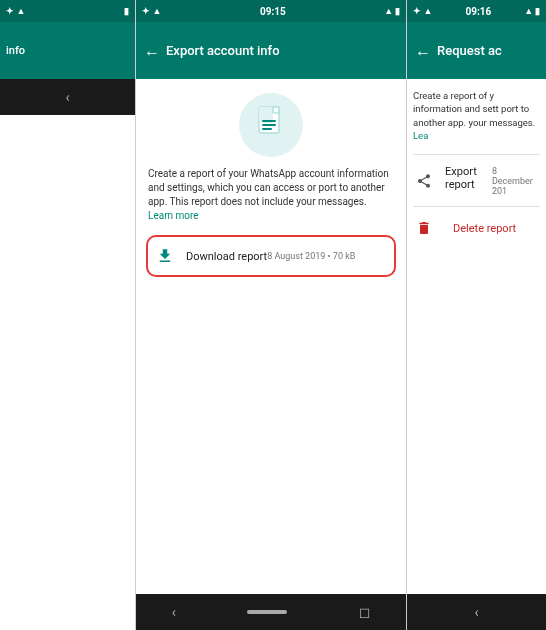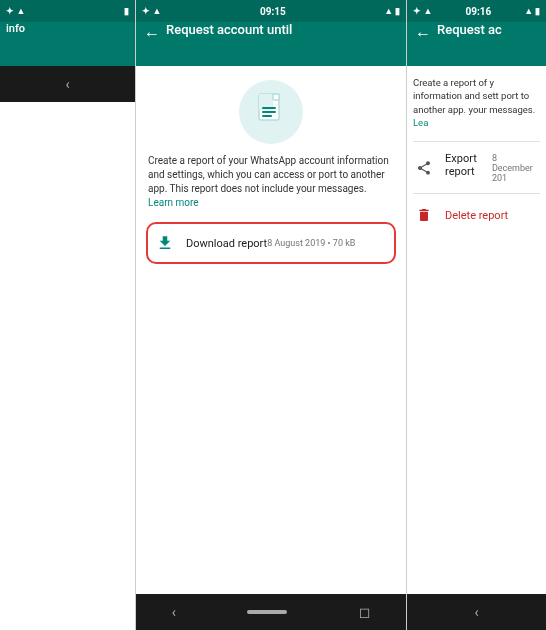--- a/index.html
+++ b/index.html
@@ -67,23 +67,24 @@
       font-weight: bold;
     }
 
     .status-icon {
       color: #fff;
       font-size: 9px;
     }
 
     
     .app-bar {
-      height: 44px;
+      height: 57px;
       background: #00796b;
       display: flex;
+      align-items: center;
       padding: 0 8px;
       flex-shrink: 0;
       gap: 6px;
     }
 
     .app-bar-title {
       color: #fff;
       font-size: 13px;
       font-weight: 500;
       flex: 1;
@@ -288,21 +289,21 @@
     </div>
     <span class="status-bar-title" style="color:#fff;font-size:10px;font-weight:bold;">09:15</span>
     <div class="status-bar-right">
       <span class="status-icon">▲</span>
       <span class="status-icon">▮</span>
     </div>
   </div>
 
   <div class="app-bar">
     <span class="back-arrow">←</span>
-    <span class="app-bar-title">Request account until</span>
+    <span class="app-bar-title">Export account info</span>
   </div>
 
   <div class="content">
 
     <div class="icon-circle-wrapper">
       <div class="icon-circle">
         <div class="doc-icon">
           <svg viewBox="0 0 36 36" fill="none" xmlns="http://www.w3.org/2000/svg">
             <rect x="6" y="2" width="20" height="26" rx="2" fill="#fff" stroke="#b2dfdb" stroke-width="1.5"></rect>
             <rect x="6" y="2" width="14" height="16" rx="1" fill="#e0f2f1"></rect>
@@ -378,21 +379,21 @@
       </div>
     </div>
 
     <div class="list-item">
       <div class="list-item-icon delete-icon-color">
         <svg width="16" height="16" viewBox="0 0 24 24" fill="#c62828">
           <path d="M6 19c0 1.1.9 2 2 2h8c1.1 0 2-.9 2-2V7H6v12zM19 4h-3.5l-1-1h-5l-1 1H5v2h14V4z"></path>
         </svg>
       </div>
       <div class="list-item-text">
-        <span class="list-item-title" style="color:#c62828;">Delete report</span>
+        <span class="list-item-title" style="color:#c62828;margin-left:8px;">Delete report</span>
       </div>
     </div>
   </div>
 
   <div class="nav-bar">
     <span class="nav-button">‹</span>
   </div>
 </div>
 
 </body></html>

